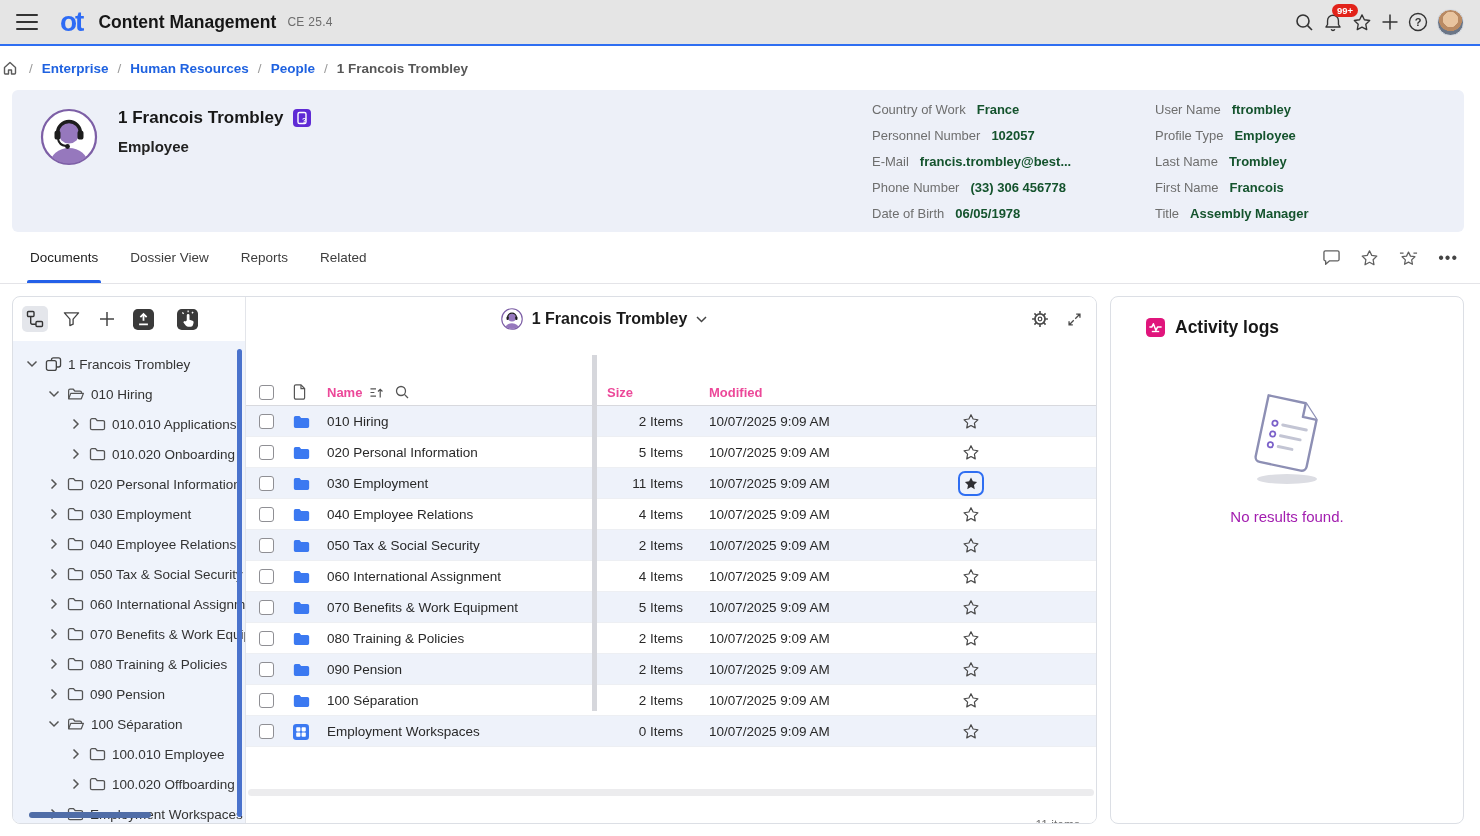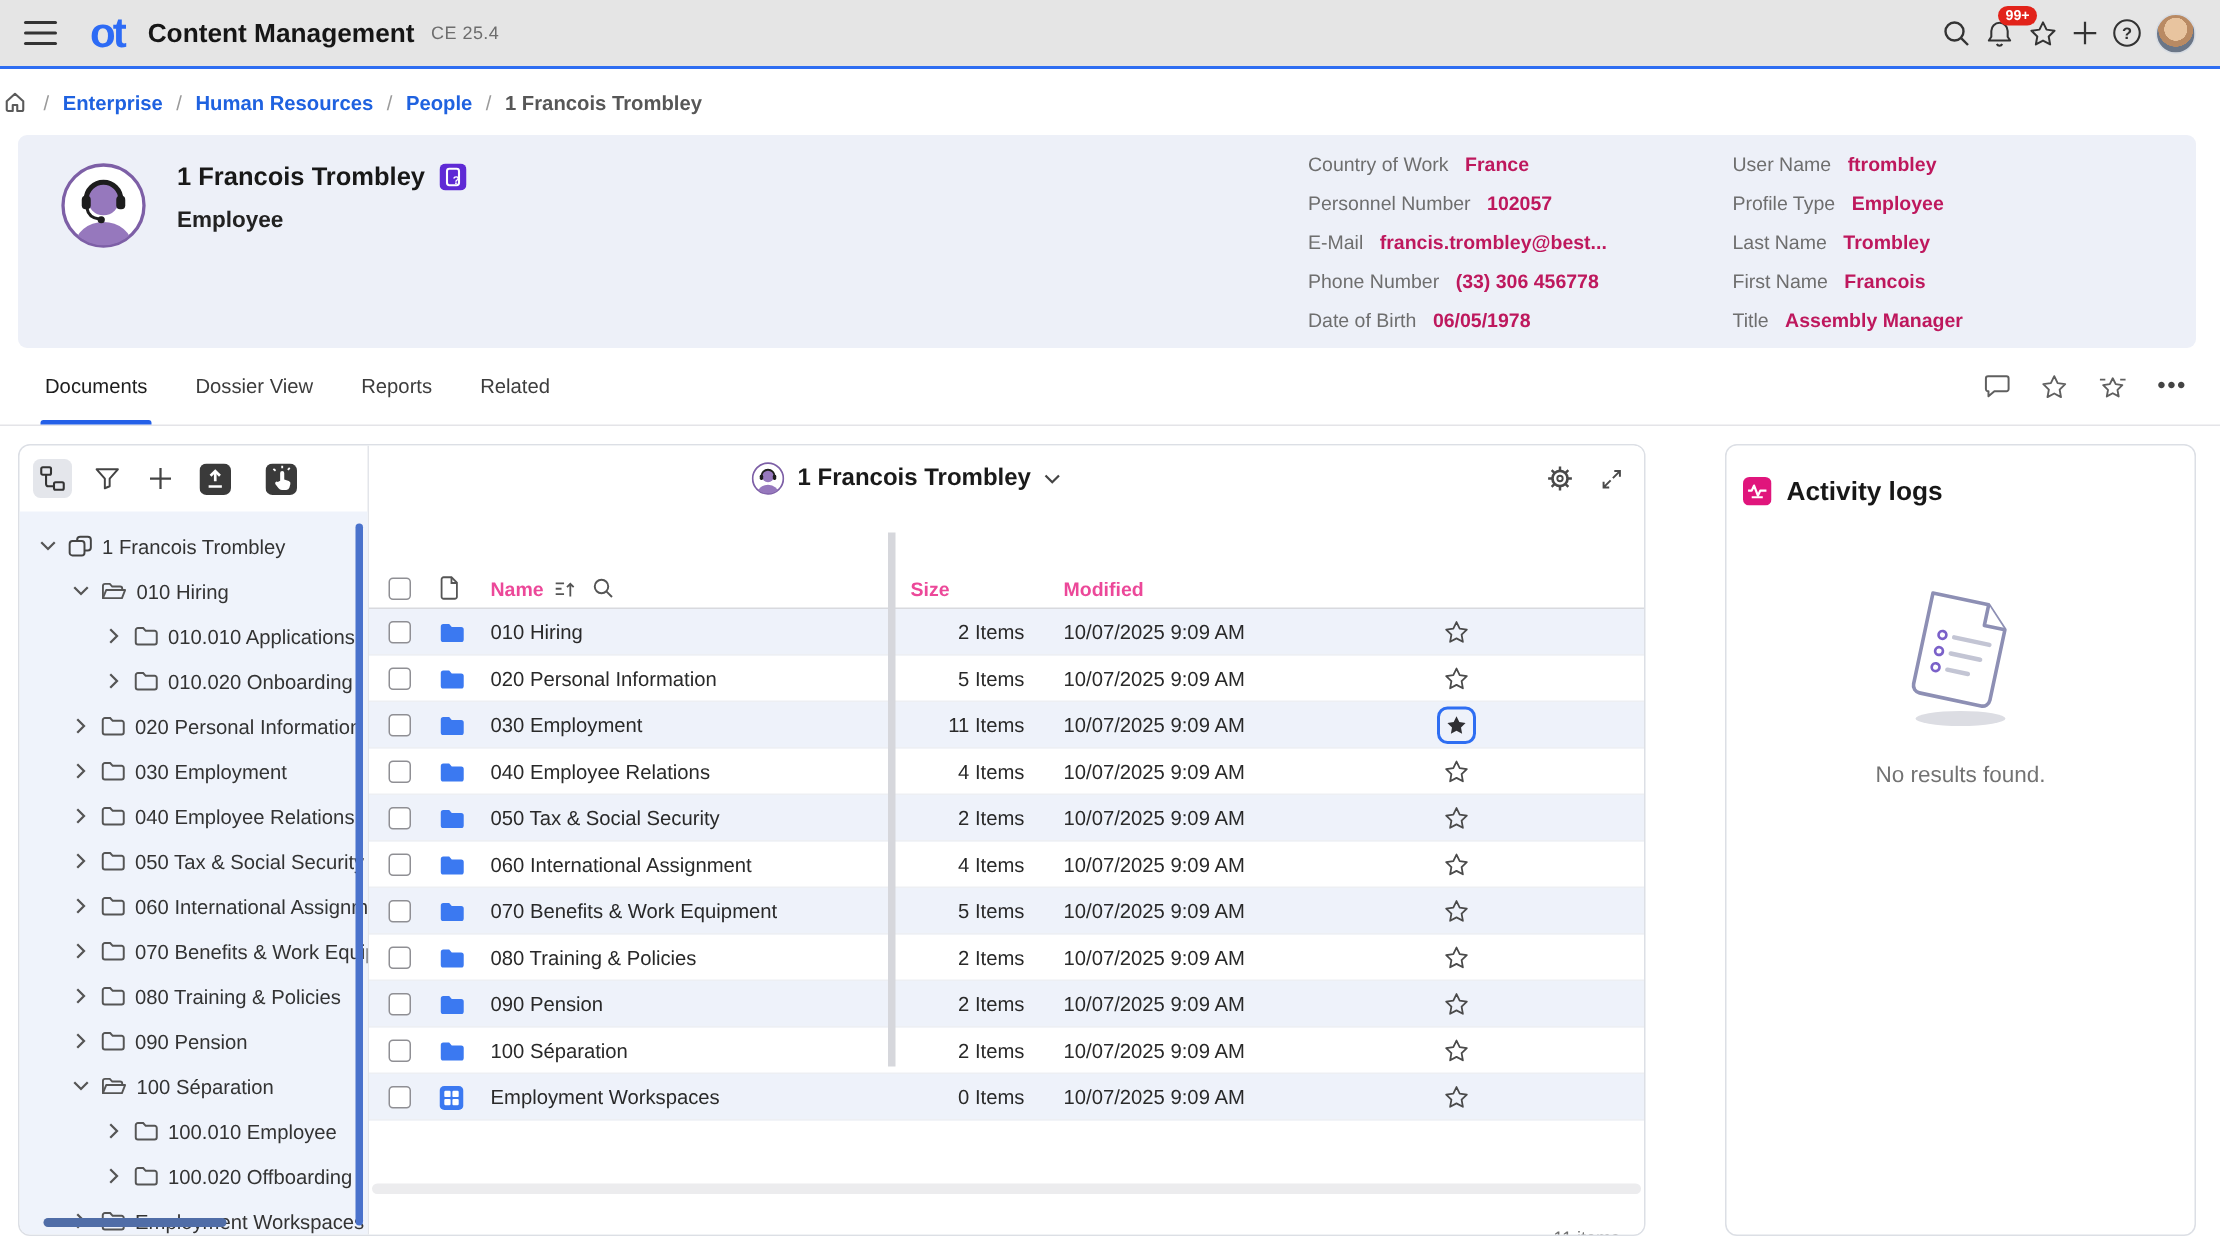--- a/index.html
+++ b/index.html
@@ -34,35 +34,35 @@
   .banner { margin-left:12px; width:1452px; height:142px; background:#edf0f8; border-radius:6px; position:relative; }
   .banner-avatar { position:absolute; left:28px; top:18px; }
   .banner-name-row { position:absolute; left:106px; top:18px; display:flex; align-items:center; gap:10px; }
   .banner-name { font-size:17px; font-weight:700; color:#181818; }
   .banner-sub { position:absolute; left:106px; top:48px; font-size:15px; font-weight:700; color:#222; }
   .meta-col { position:absolute; top:6px; }
   .meta-col.c1 { left:860px; }
   .meta-col.c2 { left:1143px; }
   .meta-row { height:26.2px; display:flex; align-items:center; font-size:13px; white-space:nowrap; }
   .meta-label { color:#6e6e6e; }
-  .meta-value { color:#be185d; font-weight:600; margin-left:11px; }
+  .meta-value { color:#14532d; font-weight:600; margin-left:11px; }
 
   
   .tabs { height:52px; border-bottom:1px solid #e4e4e8; display:flex; align-items:stretch; padding:0 30px; gap:32px; position:relative; background:#fff; }
   .tab { font-size:13.5px; color:#3d3d3d; display:flex; align-items:center; position:relative; cursor:pointer; }
   .tab.active { color:#1d1d1d; }
   .tab.active::after { content:""; position:absolute; left:-3px; right:-3px; bottom:0; height:3px; background:#2460e8; border-radius:2px 2px 0 0; }
   .tab-actions { position:absolute; right:22px; top:0; bottom:0; display:flex; align-items:center; gap:19px; }
   .tab-actions .tb-icon { opacity:.85; }
   .more-dots { font-size:16px; color:#444; letter-spacing:1px; line-height:0; cursor:pointer; }
 
   
   .main { display:flex; gap:13px; padding:12px 16px 0 12px; height:540px; }
   .doc-card { width:1085px; height:100%; border:1px solid #dcdfe5; border-radius:8px; background:#fff; display:flex; overflow:hidden; }
-  .activity-card { flex:1; height:100%; border:1px solid #dcdfe5; border-radius:8px; background:#fff; padding:20px 11px;margin-left:40px; }
+  .activity-card { flex:1; height:100%; border:1px solid #dcdfe5; border-radius:8px; background:#fff; padding:20px 35px; }
 
   
   .tree-panel { width:233px; border-right:1px solid #e3e5ea; position:relative; display:flex; flex-direction:column; }
   .tree-toolbar { height:44px; display:flex; align-items:center; padding:0 9px; gap:10px; flex:none; }
   .tool-btn { width:26px; height:26px; display:flex; align-items:center; justify-content:center; border-radius:5px; cursor:pointer; }
   .tool-btn.active { background:#e4e6eb; }
   .tree-body { flex:1; background:#eff3fb; position:relative; padding-top:8px; overflow:hidden; }
   .tree-row { height:30px; display:flex; align-items:center; gap:6px; font-size:13.5px; color:#333; white-space:nowrap; overflow:hidden; cursor:pointer; }
   .tree-row .chev { width:14px; flex:none; display:flex; justify-content:center; }
   .tree-row .ticon { flex:none; display:flex; }
@@ -90,21 +90,21 @@
   .star-wrap { display:flex; align-items:center; justify-content:center; padding:3px; border-radius:7px; border:2px solid transparent; cursor:pointer; }
   .star-wrap.starred { border-color:#2e6ef2; background:#eef2fa; }
   .col-divider { position:absolute; left:346px; top:58px; width:5px; height:356px; background:#d6d7dc; z-index:3; }
   .scroll-track { position:absolute; left:2px; right:2px; top:492px; height:7px; background:#ececee; border-radius:4px; }
   .items-count { position:absolute; right:16px; top:521px; font-size:12px; color:#6f6f6f; }
 
   
   .activity-header { display:flex; align-items:center; gap:10px; }
   .activity-title { font-size:17.5px; font-weight:700; color:#171717; }
   .empty-state { margin-top:44px; display:flex; flex-direction:column; align-items:center; }
-  .empty-msg { margin-top:16px; font-size:15px; color:#737373; }
+  .empty-msg { margin-top:16px; font-size:15px; color:#a21caf; }
 </style>
 </head>
 <body>
 
 <header class="topbar">
   <div class="hamburger">
       <span></span>
       <span></span>
       <span></span>
     </div>

